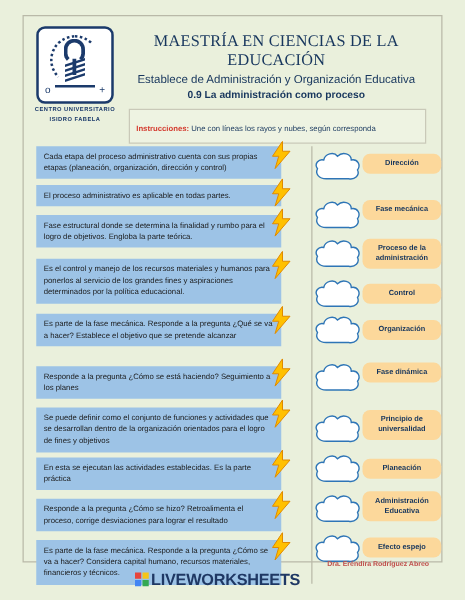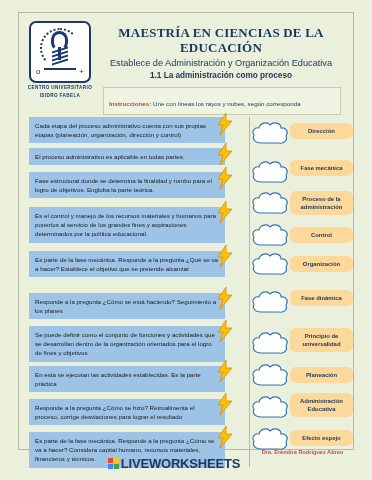--- a/index.html
+++ b/index.html
@@ -121,21 +121,21 @@
 
   .header-text {
     flex: 1 1 auto;
     text-align: center;
     padding-top: 8px;
     padding-right: 4px;
   }
   .title-main {
     font-family: "Liberation Serif", serif;
     font-size: 13px;
-    font-weight: bold;
+    font-weight: normal;
     color: #17365d;
     letter-spacing: 0.2px;
     line-height: 15px;
   }
   .title-sub {
     font-size: 9.2px;
     color: #17365d;
     line-height: 14px;
     margin-top: 1px;
   }
@@ -290,21 +290,21 @@
         <div class="logo-minus">o</div>
         <div class="logo-plus">+</div>
       </div>
       <div class="logo-caption">CENTRO UNIVERSITARIO</div>
       <div class="logo-caption">ISIDRO FABELA</div>
     </div>
 
     <div class="header-text">
       <div class="title-main">MAESTRÍA EN CIENCIAS DE LA EDUCACIÓN</div>
       <div class="title-sub">Establece de Administración y Organización Educativa</div>
-      <div class="title-sub2">1.1 La administración como proceso</div>
+      <div class="title-sub2">0.9 La administración como proceso</div>
       <div class="instructions-box">
         <span class="instr-label">Instrucciones:</span><span class="instr-text"> Une con líneas los rayos y nubes, según corresponda</span>
       </div>
     </div>
   </div>
 
   <div class="content">
     <div class="divider"></div>
 
     <div class="statements">

